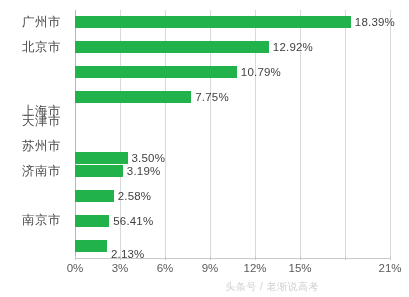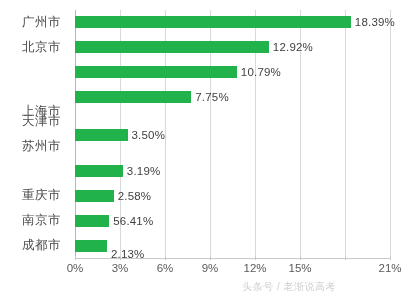--- a/index.html
+++ b/index.html
@@ -131,42 +131,41 @@
     position: absolute;
     top: -4px;
     width: 1px;
     height: 4px;
     background: #c9c9c9;
   }
 
   
   .watermark {
     position: absolute;
-    right: 5px;
+    right: 22px;
     bottom: 3px;
     font-size: 10px;
     color: #cfcfcf;
     letter-spacing: 0.5px;
     white-space: nowrap;
   }
 </style>
 </head>
 <body>
 
 <div id="chart-root">
 
   <div class="cat-labels">
       <div class="cat-label" style="top: 0px;">广州市</div>
       <div class="cat-label" style="top: 24.8px;">北京市</div>
       <div class="cat-label" style="top: 49.6px; margin-top: 40px;">上海市</div>
       <div class="cat-label" style="top: 99.2px;">天津市</div>
       <div class="cat-label" style="top: 124px;">苏州市</div>
-      <div class="cat-label" style="top: 173.6px;">重庆市</div>
+      <div class="cat-label" style="top: 148.8px;">济南市</div>
       <div class="cat-label" style="top: 198.4px;">南京市</div>
-      <div class="cat-label" style="top: 223.2px;">成都市</div>
     </div>
 
   <div class="plot-area">
     <div class="gridlines">
         <div class="gridline axis-zero" style="left: 0px;"></div>
         <div class="gridline" style="left: 45px;"></div>
         <div class="gridline" style="left: 90px;"></div>
         <div class="gridline" style="left: 135px;"></div>
         <div class="gridline" style="left: 180px;"></div>
         <div class="gridline" style="left: 225px;"></div>
@@ -183,21 +182,21 @@
           <div class="bar-value" style="left: 197.8px; color: rgb(63, 63, 63);">12.92%</div>
         </div>
         <div class="bar-row" style="top: 49.6px;">
           <div class="bar" style="width: 161.85px; background: rgb(34, 178, 76);"></div>
           <div class="bar-value" style="left: 165.85px; color: rgb(63, 63, 63);">10.79%</div>
         </div>
         <div class="bar-row" style="top: 74.4px;">
           <div class="bar" style="width: 116.25px; background: rgb(34, 178, 76);"></div>
           <div class="bar-value" style="left: 120.25px; color: rgb(63, 63, 63);">7.75%</div>
         </div>
-        <div class="bar-row" style="top: 113px;">
+        <div class="bar-row" style="top: 136px;">
           <div class="bar" style="width: 52.5px; background: rgb(34, 178, 76);"></div>
           <div class="bar-value" style="left: 56.5px; color: rgb(63, 63, 63);">3.50%</div>
         </div>
         <div class="bar-row" style="top: 148.8px;">
           <div class="bar" style="width: 47.85px; background: rgb(34, 178, 76);"></div>
           <div class="bar-value" style="left: 51.85px; color: rgb(63, 63, 63);">3.19%</div>
         </div>
         <div class="bar-row" style="top: 173.6px;">
           <div class="bar" style="width: 38.7px; background: rgb(34, 178, 76);"></div>
           <div class="bar-value" style="left: 42.7px; color: rgb(63, 63, 63);">2.58%</div>

